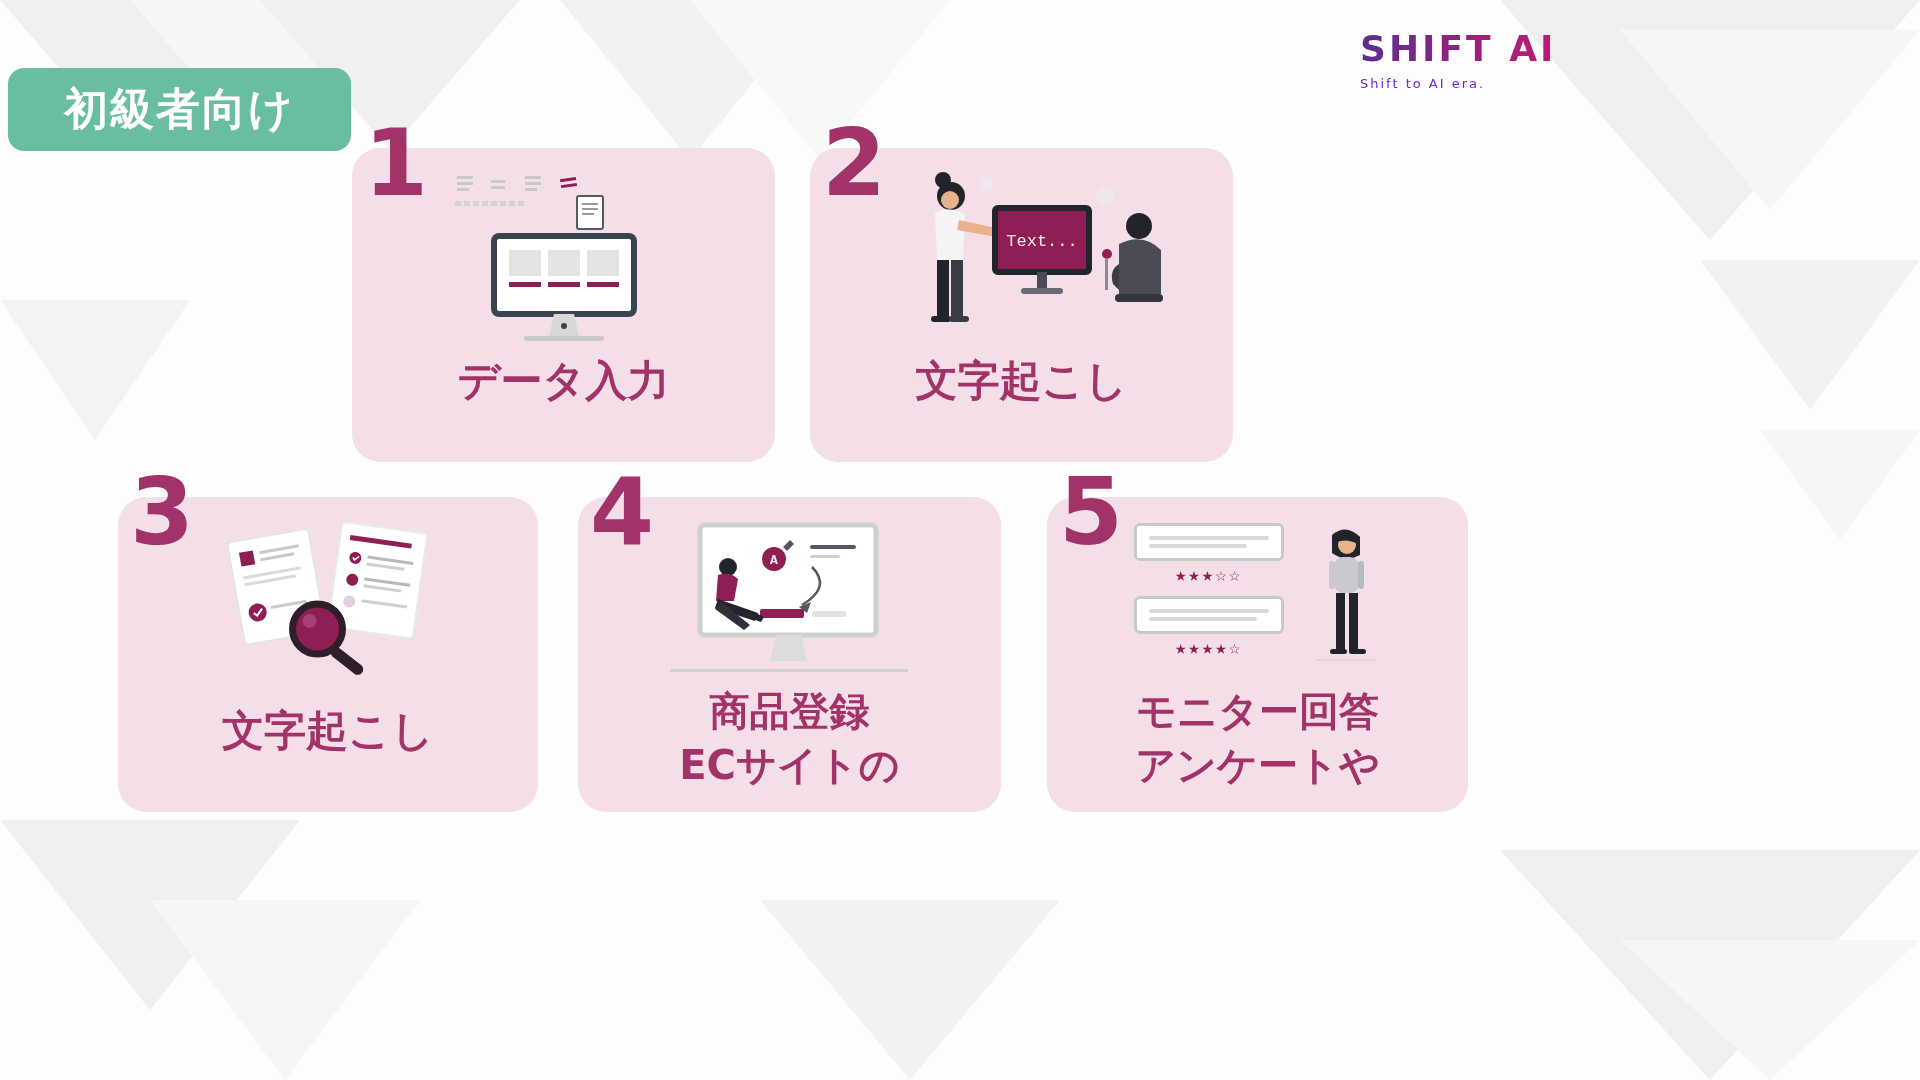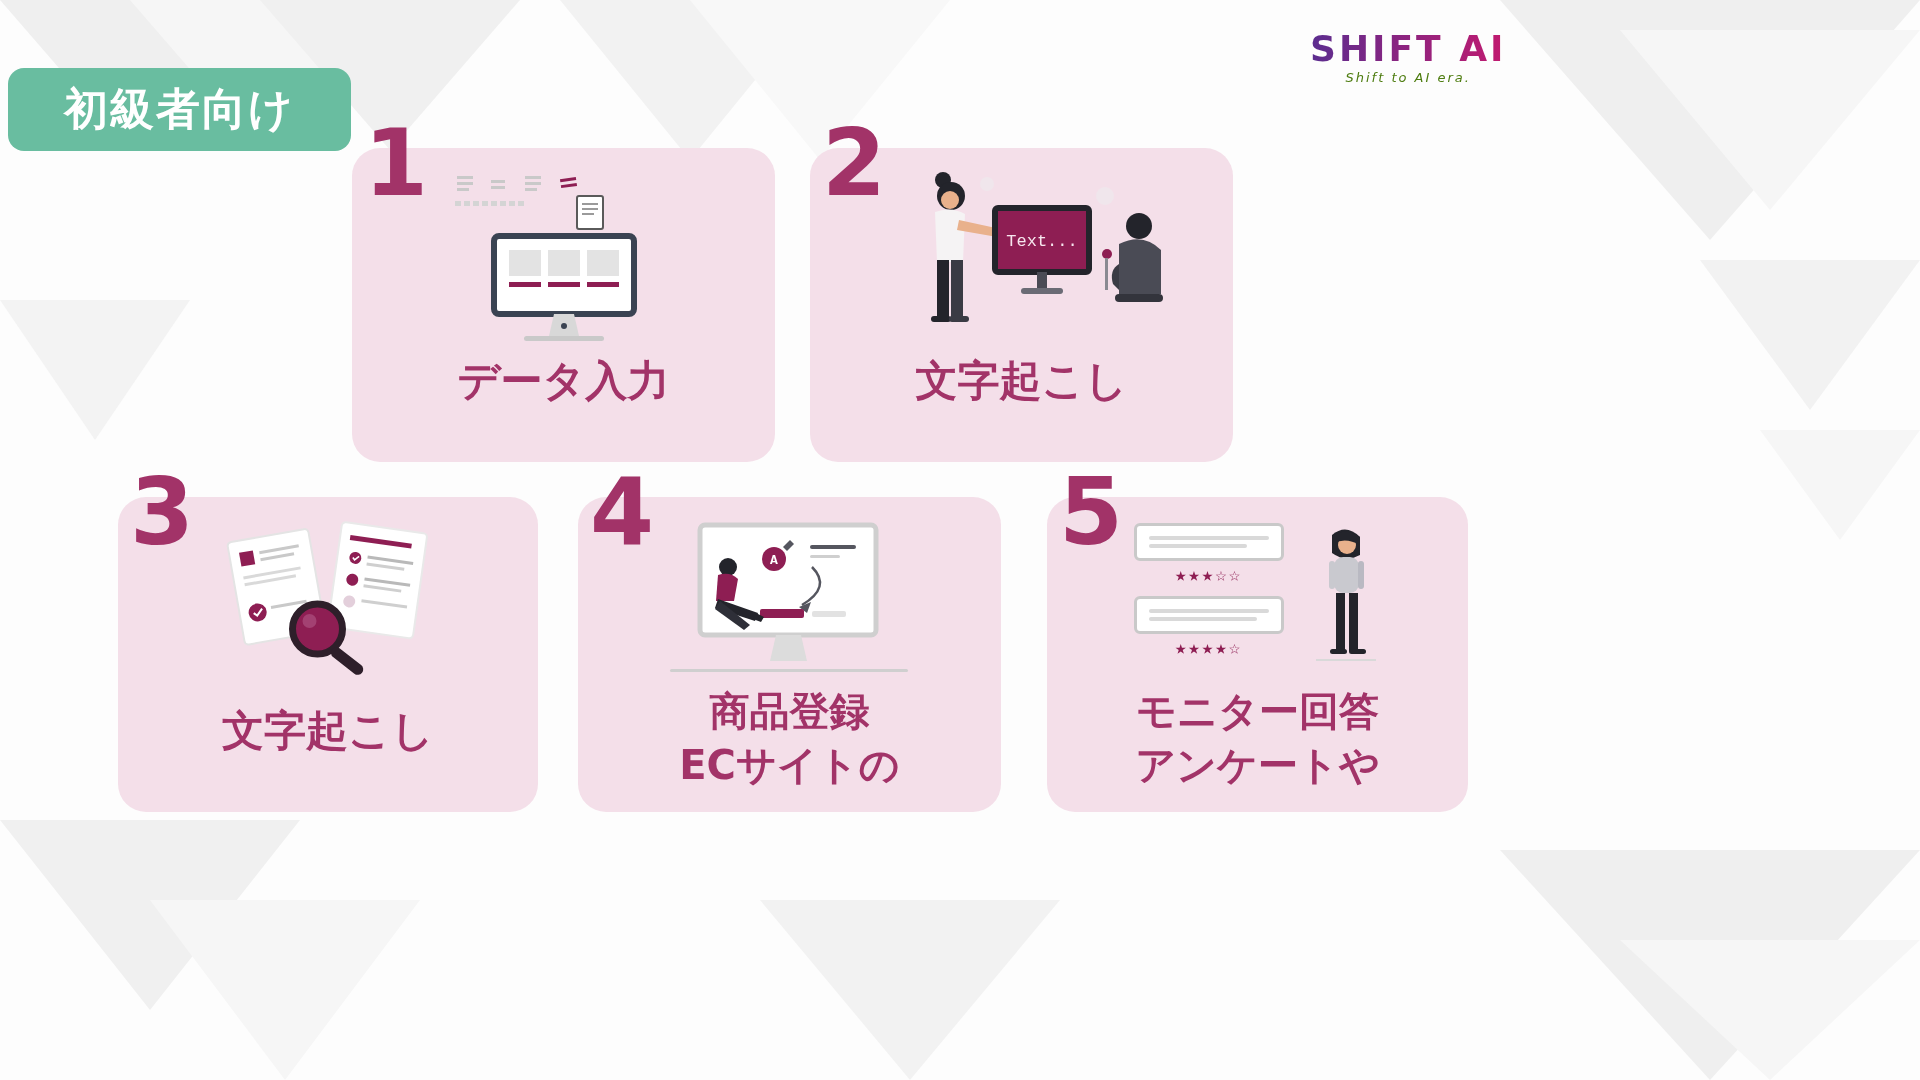--- a/index.html
+++ b/index.html
@@ -10,27 +10,27 @@
 
   
   .badge {
     position:absolute; left:8px; top:68px; z-index:3;
     background:#69BDA0; border-radius:16px;
     padding:12px 56px; display:flex; align-items:center;
   }
   .badge span { color:#ffffff; font-size:44px; font-weight:800; letter-spacing:2px; }
 
   
-  .logo { position:absolute; top:30px; left:1310px; z-index:3; text-align:center; }
+  .logo { position:absolute; top:30px; left:1360px; z-index:3; text-align:left; }
   .logo-title {
     font-size:36px; font-weight:800; letter-spacing:3px; line-height:1.05;
     background:linear-gradient(90deg,#5B2D8F,#C21A6F);
     -webkit-background-clip:text; background-clip:text; color:transparent;
   }
-  .logo-tagline { font-size:13px; letter-spacing:2px; color:#4d7c0f; margin-top:2px;font-style:italic; }
+  .logo-tagline { font-size:13px; letter-spacing:2px; color:#6d28d9; margin-top:8px; }
 
   
   .card {
     position:absolute; background:#F4DFE9; border-radius:28px; z-index:2;
   }
   .card1 { left:352px; top:148px; width:423px; height:314px; }
   .card2 { left:810px; top:148px; width:423px; height:314px; }
   .card3 { left:118px; top:497px; width:420px; height:315px; }
   .card4 { left:578px; top:497px; width:423px; height:315px; }
   .card5 { left:1047px; top:497px; width:421px; height:315px; }

